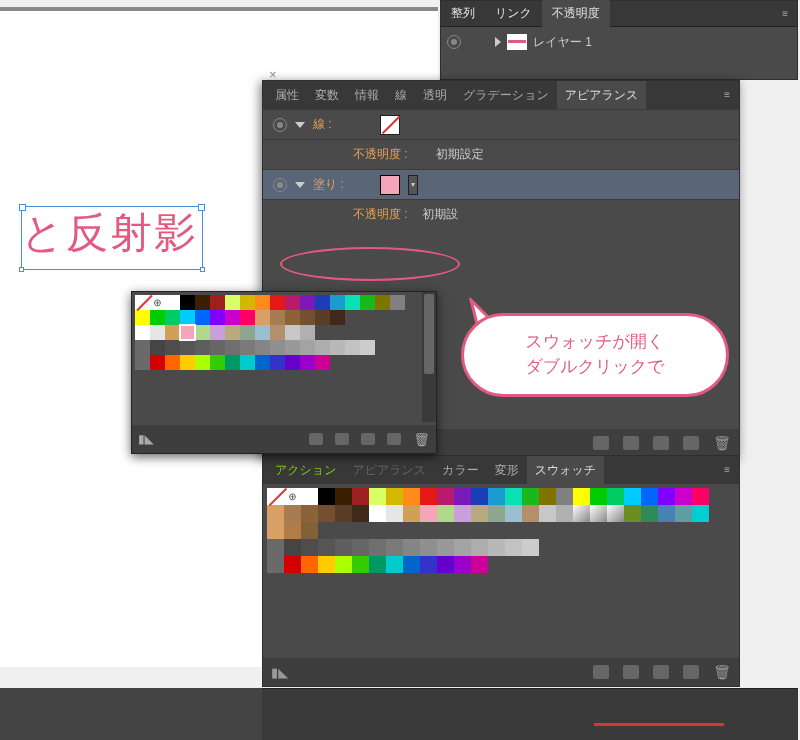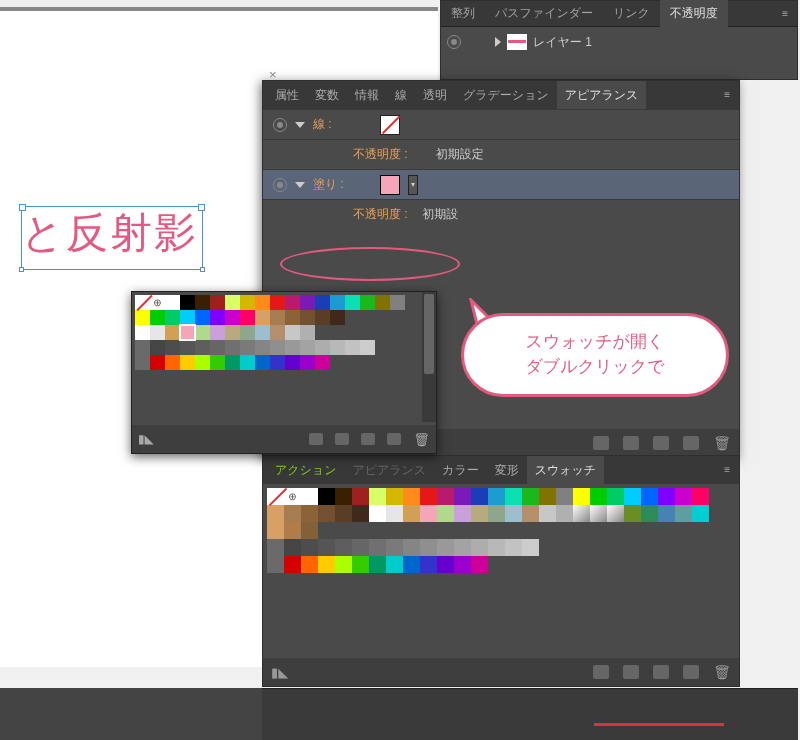--- a/index.html
+++ b/index.html
@@ -11,21 +11,21 @@
   .sel-box::before, .sel-box::after { content: ""; position: absolute; width: 5px; height: 5px; background: #fff; border: 1px solid #4a90d9; }
   .sel-box::before { left: -3px; top: -3px; }
   .sel-box::after  { right: -3px; top: -3px; }
   .sel-bl, .sel-br { position: absolute; width: 5px; height: 5px; background: #fff; border: 1px solid #4a90d9; }
   .sel-bl { left: -3px; bottom: -3px; }
   .sel-br { right: -3px; bottom: -3px; }
 
   
   .layers-palette { position: absolute; left: 440px; top: 0; width: 358px; height: 80px; background: #4a4a4a; border: 1px solid #2e2e2e; }
   .palette-tabs { display: flex; background: #383838; height: 26px; border-bottom: 1px solid #222; align-items: center; }
-  .ptab { padding: 5px 10px; color: #a3a3a3; font-size: 12px; cursor: default; }
+  .ptab { padding: 5px 10px; color: #e5e5e5; font-size: 12px; cursor: default; }
   .ptab.active { background: #4a4a4a; color: #e0e0e0; }
   .layer-row { display: flex; align-items: center; height: 30px; padding: 0 6px; gap: 6px; }
   .eye { width: 14px; height: 14px; border: 1px solid #888; border-radius: 50%; position: relative; }
   .eye::after { content: ""; position: absolute; left: 3px; top: 3px; width: 6px; height: 6px; background: #888; border-radius: 50%; }
   .tri { width: 0; height: 0; border-top: 5px solid transparent; border-bottom: 5px solid transparent; border-left: 6px solid #ccc; }
   .layer-thumb { width: 20px; height: 16px; background: #fff; position: relative; }
   .layer-thumb::after { content: ""; position: absolute; left: 1px; top: 6px; width: 18px; height: 3px; background: #e35a80; }
 
   
   .appearance-palette { position: absolute; left: 262px; top: 80px; width: 478px; height: 378px; background: #4a4a4a; border: 1px solid #2e2e2e; box-shadow: -2px 2px 10px rgba(0,0,0,0.5); }
@@ -78,21 +78,20 @@
 <div class="canvas-bg"></div>
 <div class="canvas-text">と反射影</div>
 <div class="sel-box">
   <div class="sel-bl"></div>
     <div class="sel-br"></div>
 </div>
 
 <div class="layers-palette">
   <div class="palette-tabs">
     <div class="ptab">整列</div>
-    <div class="ptab">パスファインダー</div>
     <div class="ptab">リンク</div>
     <div class="ptab active">不透明度</div>
     <div class="menu-lines">≡</div>
   </div>
   <div class="layer-row">
     <span class="eye"></span>
     <span style="width:22px"></span>
     <span class="tri"></span>
     <span class="layer-thumb"></span>
     <span>レイヤー 1</span>

